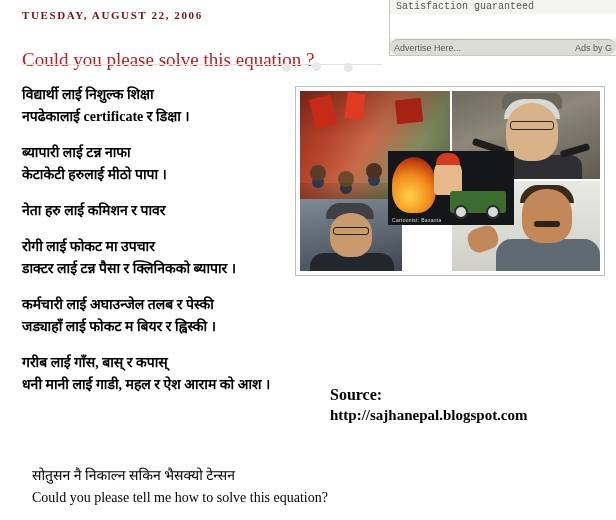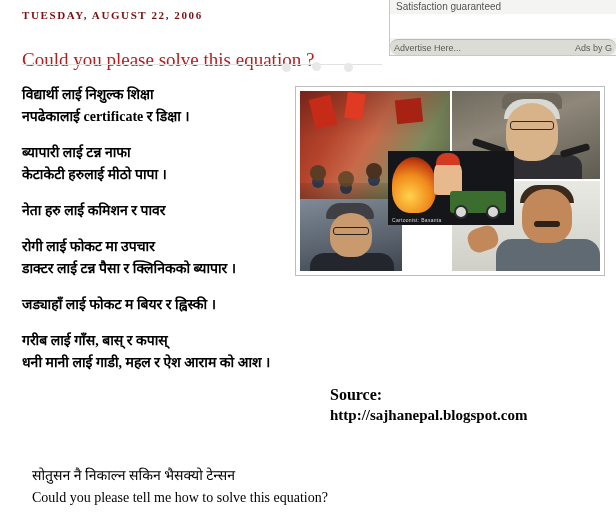--- a/index.html
+++ b/index.html
@@ -23,21 +23,21 @@
     left: 389px;
     width: 227px;
     height: 56px;
     background: #f4f4f2;
     border-left: 1px solid #c8c8c0;
     border-bottom: 1px solid #c8c8c0;
     box-sizing: border-box;
     overflow: hidden;
   }
   #ad-strip .ad-tagline {
-    font-family: Liberation Sans, sans-serif;
+    font-family: Liberation Mono, monospace;
     font-size: 10px;
     color: #555555;
     padding: 1px 14px 0 6px;
     white-space: nowrap;
   }
   #ad-strip .ad-bottom {
     position: absolute;
     left: 0;
     bottom: 0;
     width: 100%;
@@ -387,20 +387,21 @@
     <div class="line">केटाकेटी हरुलाई मीठो पापा ।</div>
   </div>
   <div class="stanza">
     <div class="line">नेता हरु लाई कमिशन र पावर</div>
   </div>
   <div class="stanza">
     <div class="line">रोगी लाई फोकट मा उपचार</div>
     <div class="line">डाक्टर लाई टन्न पैसा र क्लिनिकको ब्यापार ।</div>
   </div>
   <div class="stanza">
+    <div class="line">कर्मचारी लाई अघाउन्जेल तलब र पेस्की</div>
     <div class="line">जड्याहाँ लाई फोकट म बियर र ह्विस्की ।</div>
   </div>
   <div class="stanza">
     <div class="line">गरीब लाई गाँस, बास् र कपास्</div>
     <div class="line">धनी मानी लाई गाडी, महल र ऐश आराम को आश ।</div>
   </div>
 </div>
 
 <div id="closing">
   <div class="line">सोतुसन नै निकाल्न सकिन भैसक्यो टेन्सन</div>

